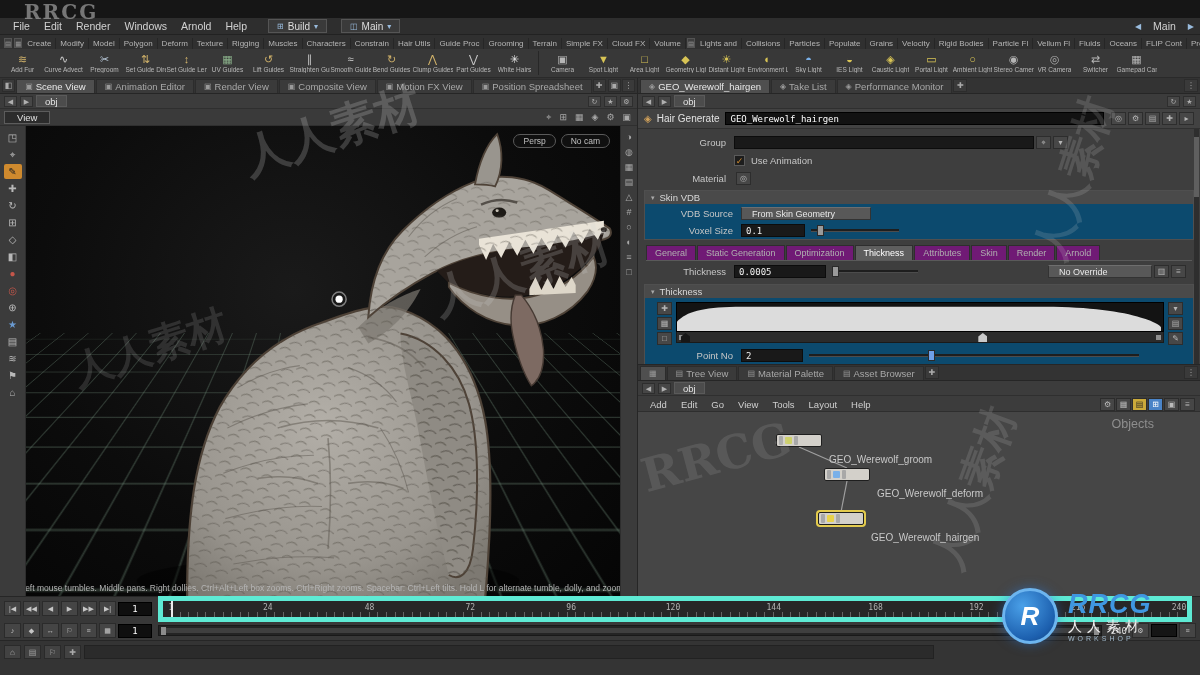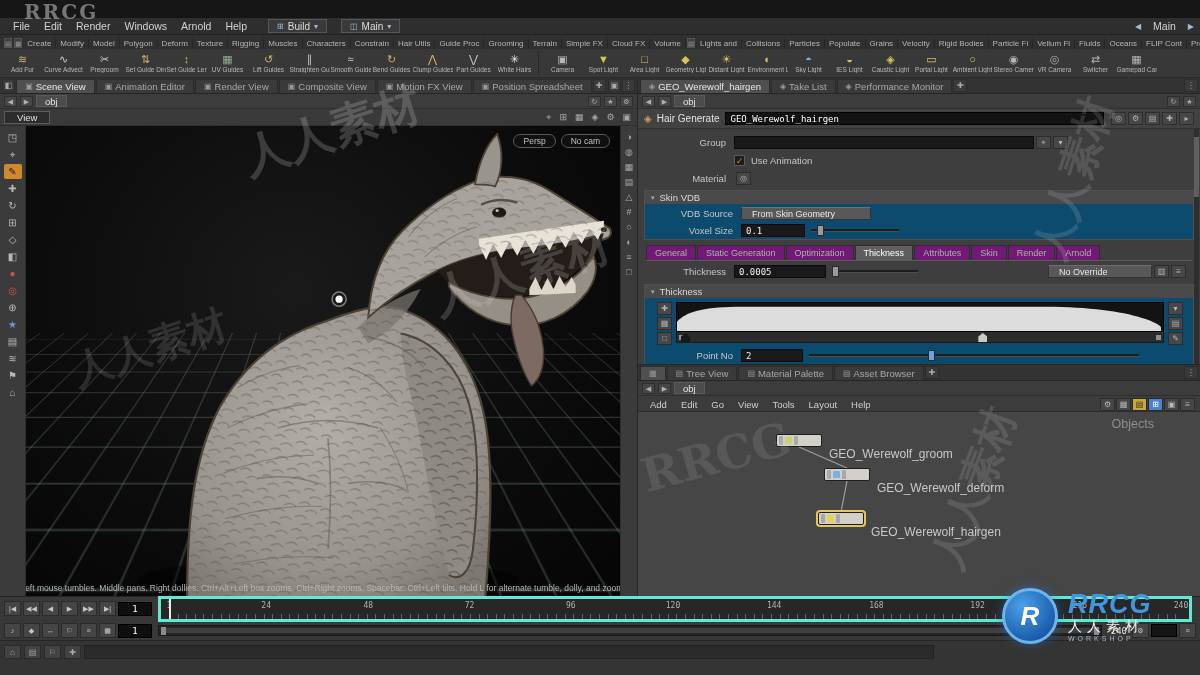--- a/index.html
+++ b/index.html
@@ -113,33 +113,33 @@
   .net{position:absolute;left:0;right:0;top:286px;bottom:0;display:flex;flex-direction:column;border-top:1px solid #262626;background:#3d3d3d;}
   .net-menus{height:16px;background:#3c3c3c;display:flex;align-items:flex-end;gap:1px;padding:0 5px;border-bottom:1px solid #2e2e2e;}
   .nm-item{padding:1px 7px;font-size:9.5px;color:#cfcfcf;}
   .nm-ic{width:15px;height:13px;font-size:8px;line-height:12px;text-align:center;color:#bbb;background:#464646;border:1px solid #2c2c2c;margin-left:1px;}
   .net-canvas{flex:1;position:relative;background:#464646;overflow:hidden;}
   .obj-label{position:absolute;top:5px;right:46px;font-size:12.5px;color:#8e8e8e;}
   .node{position:absolute;width:46px;height:13px;background:#d3d0ca;border:1px solid #1e1e1e;border-radius:2px;display:flex;align-items:center;gap:2px;padding:0 2px;}
   .node[data-sel="true"]{box-shadow:0 0 0 2px var(--node_select);}
   .nflag{width:4px;height:9px;background:#a8a8a8;border-radius:1px;}
   .nchip{width:7px;height:7px;border-radius:1px;}
-  .node-name{position:absolute;left:52px;top:12px;font-size:12px;color:#c8c8c8;white-space:nowrap;}
+  .node-name{position:absolute;left:52px;top:19px;font-size:10px;color:#c8c8c8;white-space:nowrap;}
   .wires{position:absolute;inset:0;}
 
   
   .playbar{position:absolute;left:0;top:596px;width:1200px;height:44px;background:#383838;border-top:1px solid #262626;}
   .pb-row{display:flex;align-items:center;gap:2px;padding:0 4px;}
   .pb-row1{height:23px;}
   .pb-row2{height:21px;}
   .tbtn{min-width:17px;height:15px;background:#454545;border:1px solid #2b2b2b;color:#c5c5c5;
     font-size:7px;line-height:13px;text-align:center;padding:0 2px;}
   .frame-field{width:34px;height:14px;background:#0f0f0f;color:#fff;font-size:9px;text-align:center;
     line-height:13px;border:1px solid #000;font-family:"DejaVu Sans Mono",monospace;}
-  .ruler{flex:1;height:26px;background:#272727;border:3px solid #5eead4;position:relative;margin:0 4px;}
+  .ruler{flex:1;height:26px;background:#272727;border:5px solid #5eead4;position:relative;margin:0 4px;}
   .ruler-in{position:absolute;left:8px;right:8px;top:0;bottom:0;
     background-image:repeating-linear-gradient(90deg, rgba(150,150,150,.55) 0 1px, transparent 1px 8.6px);
     background-size:100% 5px;background-position:left bottom;background-repeat:repeat-x;}
   .tick{position:absolute;top:2px;transform:translateX(-50%);font-size:8px;color:#b2b2b2;font-family:"DejaVu Sans Mono",monospace;}
   .playhead{position:absolute;left:8px;top:0;bottom:0;width:2px;background:#ececec;}
   .range-slider{flex:1;height:11px;background:#242424;border:1px solid #191919;position:relative;margin:0 4px;}
   .rs-bar{position:absolute;left:3px;right:3px;top:2px;bottom:2px;background:#3f3f3f;}
   .rs-h{position:absolute;top:1px;width:5px;height:8px;background:#8c8c8c;}
   .range-lab{font-size:9px;color:#ddd;font-family:"DejaVu Sans Mono",monospace;padding:0 3px;}
   .small-field{width:26px;height:13px;background:#151515;border:1px solid #000;}

